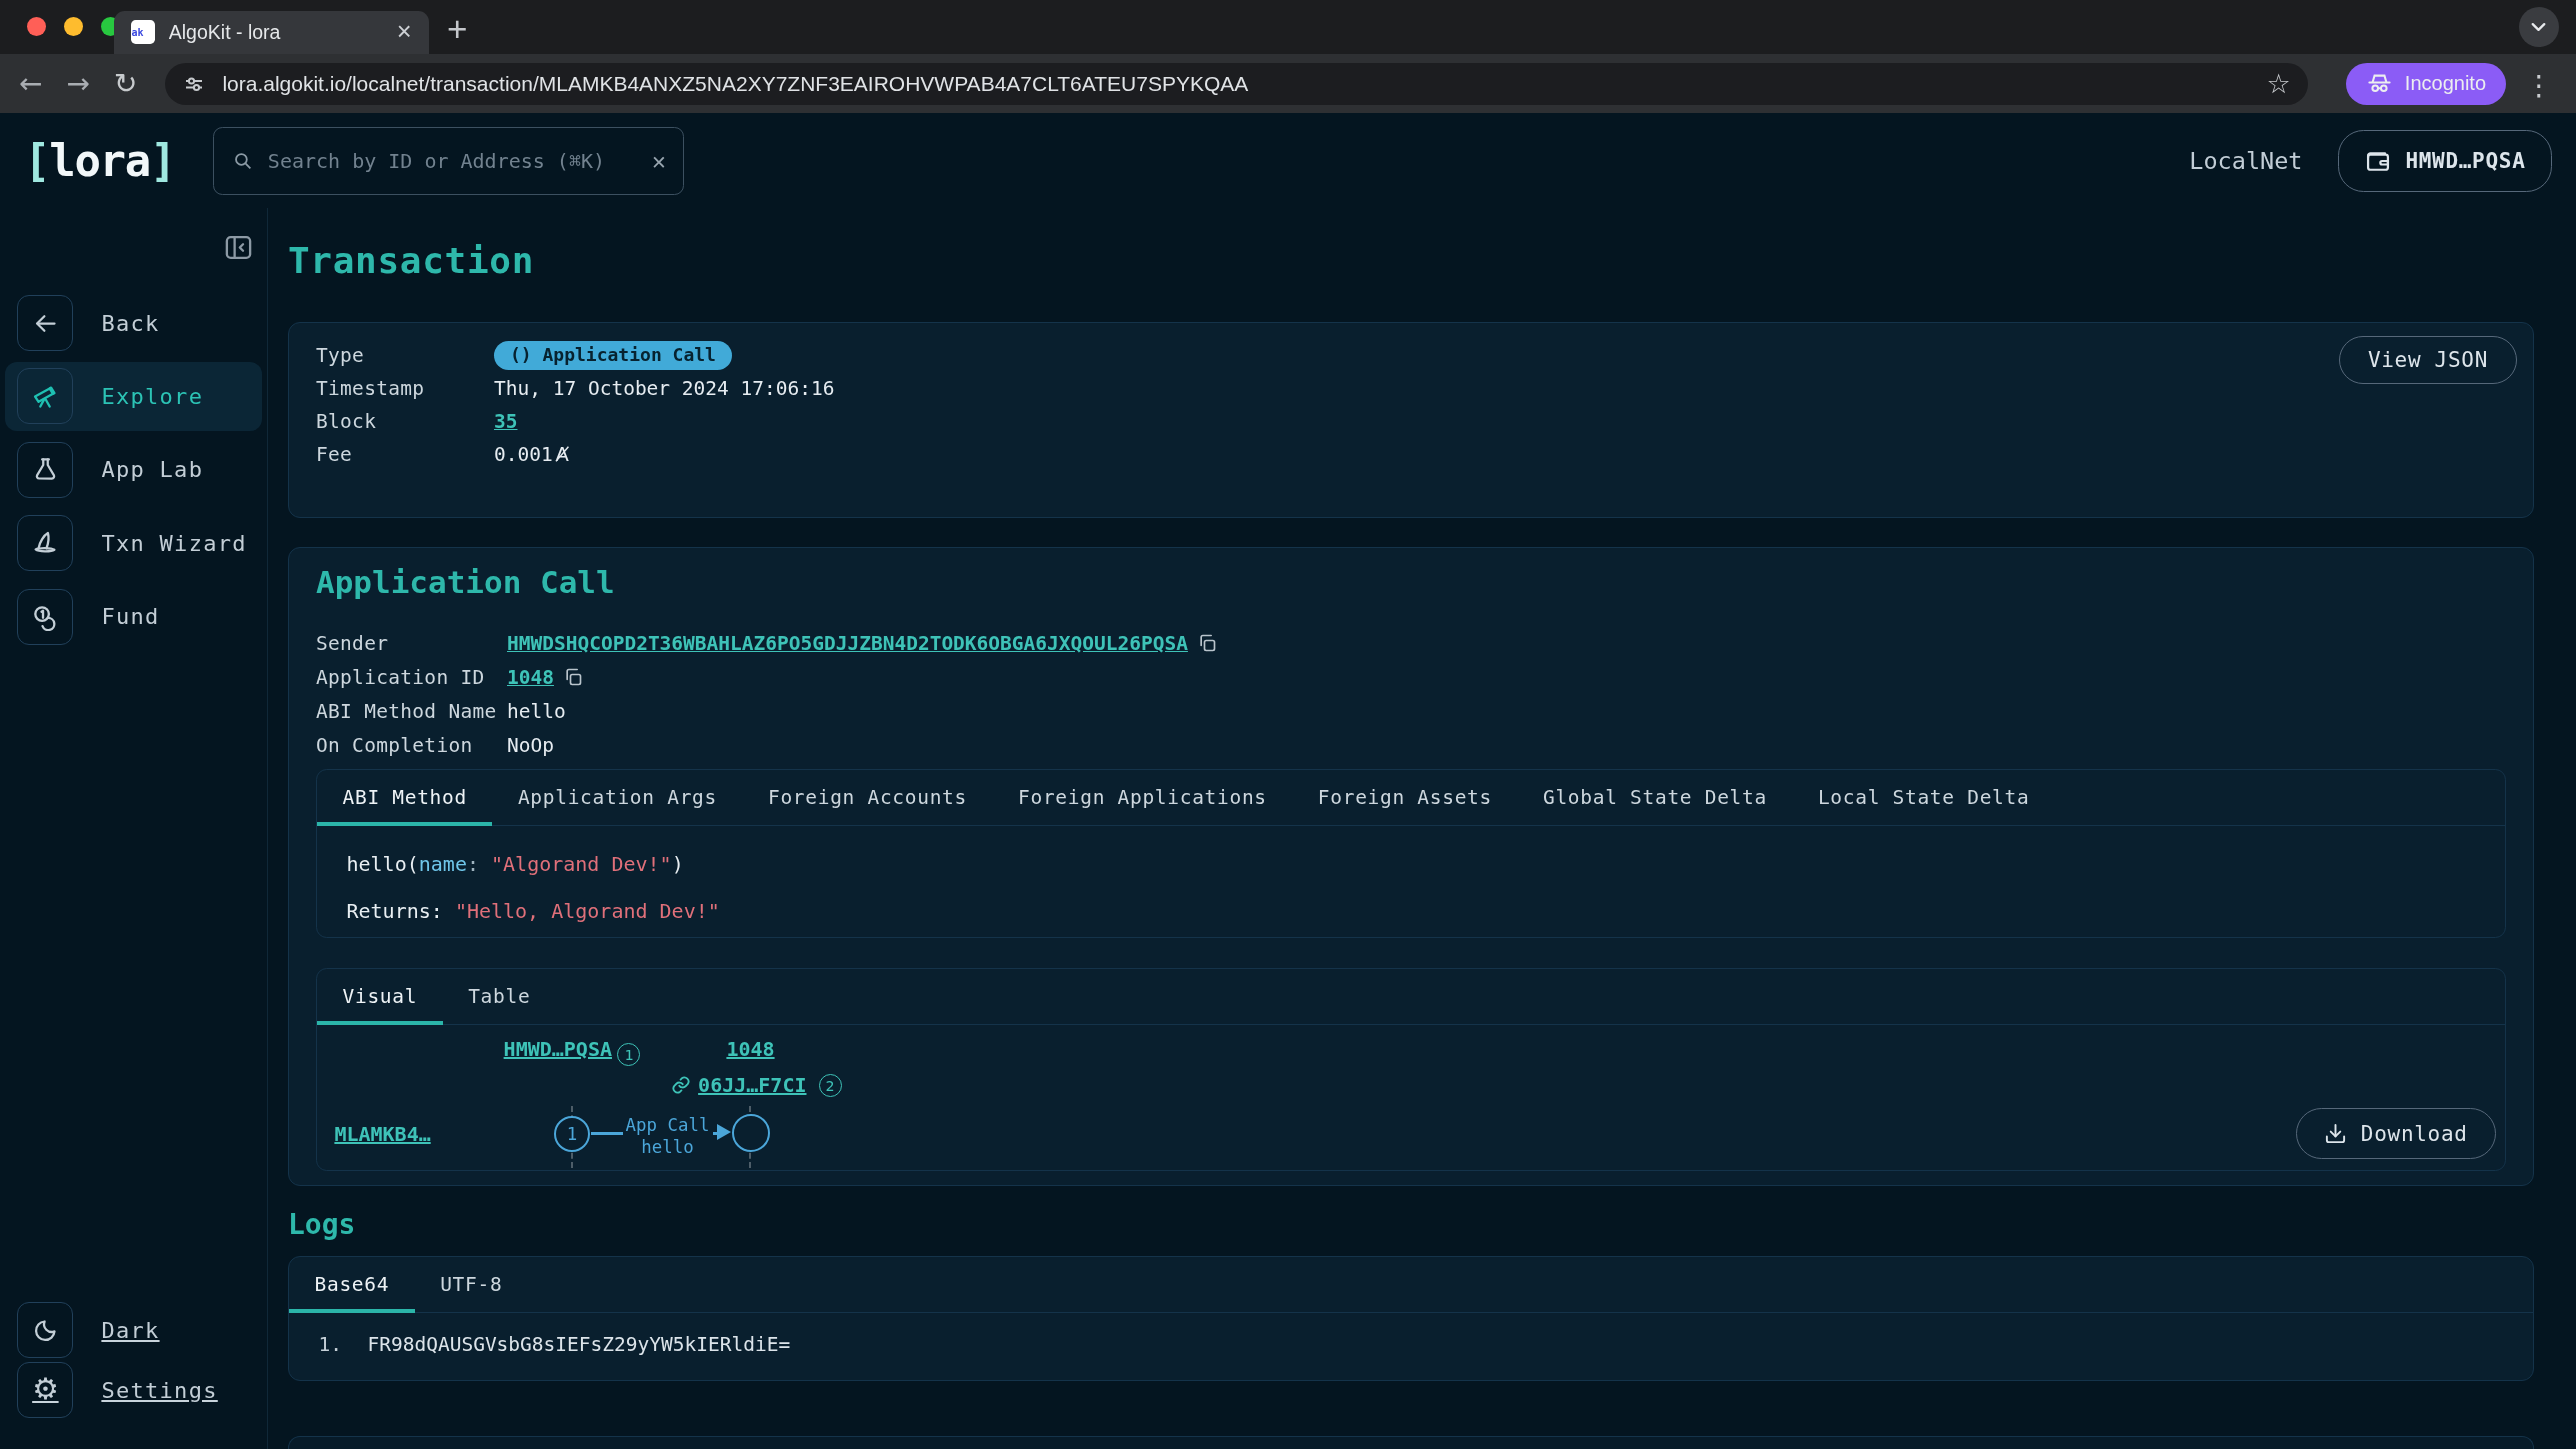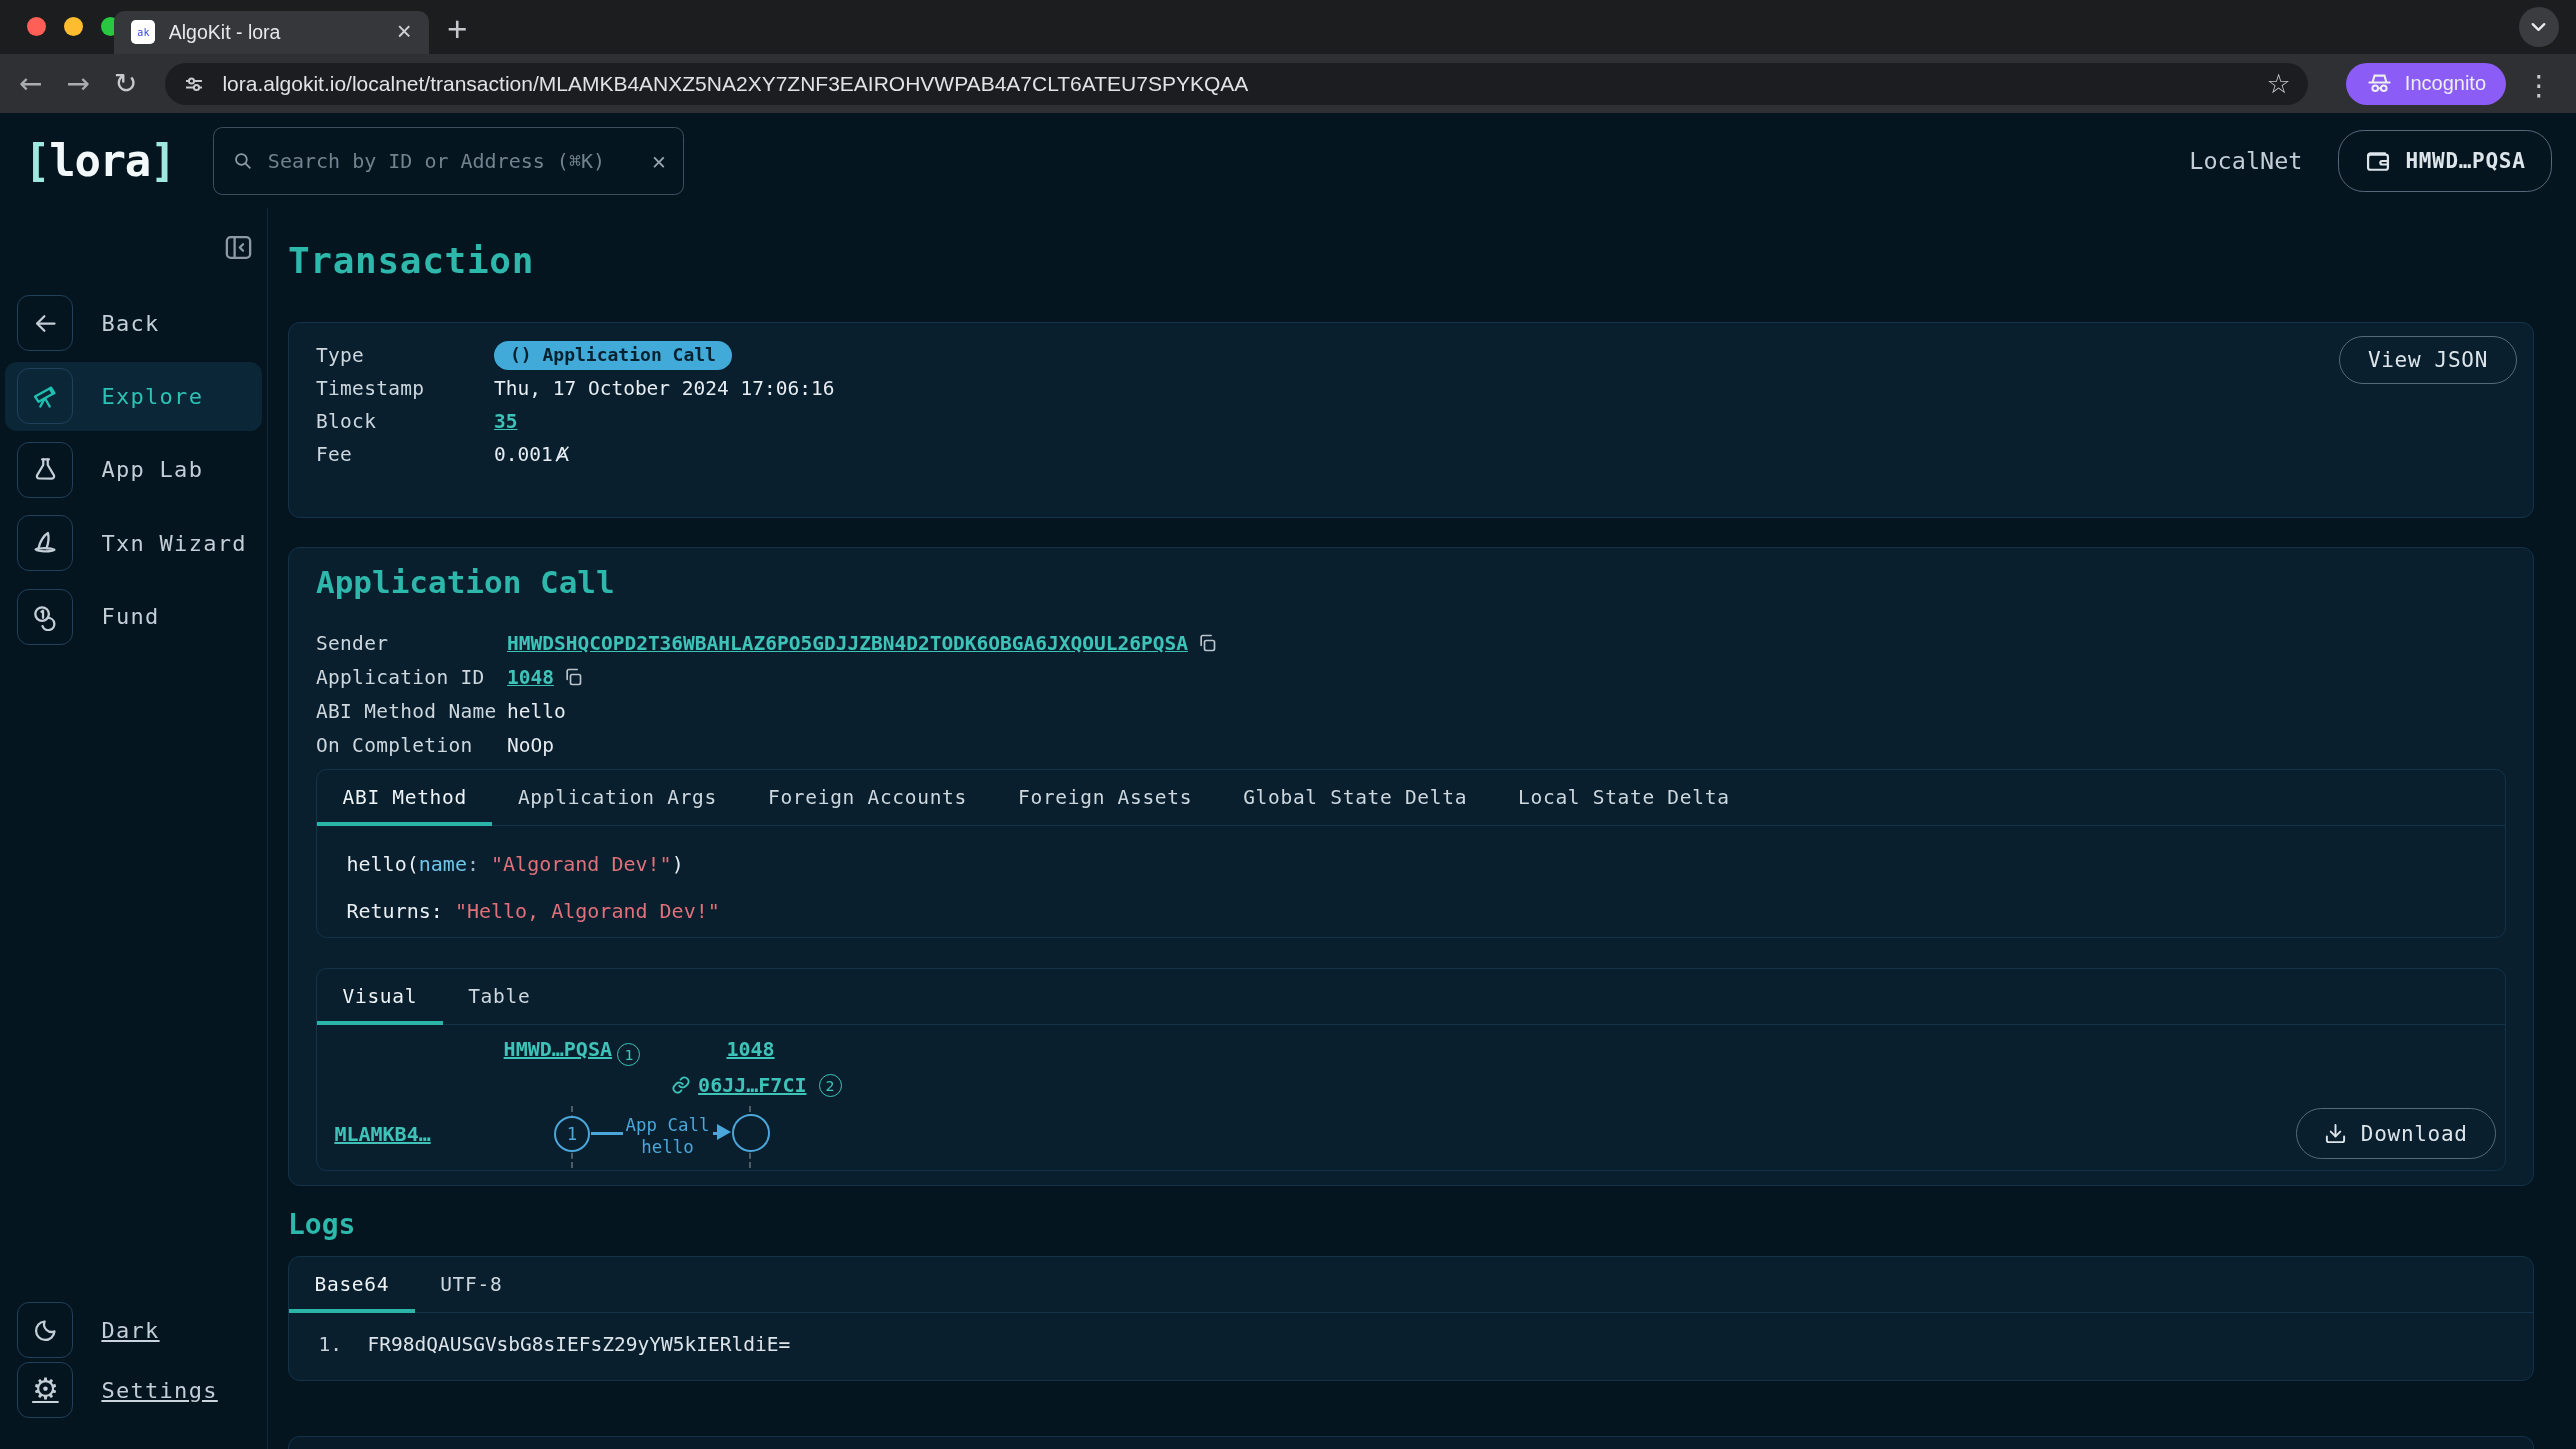--- a/index.html
+++ b/index.html
@@ -7,21 +7,21 @@
     font-family:"DejaVu Sans Mono","Liberation Mono",monospace; }
 
   
   .tabstrip { position:absolute; top:0; left:0; right:0; height:54px; background:#1c1d1f; }
   .traffic { position:absolute; left:27px; top:17.4px; display:flex; gap:18px; }
   .traffic span { width:19px; height:19px; border-radius:50%; }
   .t-red{background:#ff5f57;} .t-yellow{background:#febc2e;} .t-green{background:#28c840;}
   .tab { position:absolute; left:114px; top:10.7px; width:315px; height:43px; background:#35373b;
     border-radius:10.7px 10.7px 0 0; display:flex; align-items:center; padding:0 17.4px; gap:13.4px; }
   .favicon { width:24px; height:24px; background:#ffffff; border-radius:4.7px; color:#3b49df;
-    font-size:10px; font-weight:normal; display:flex; align-items:center; justify-content:center; flex:0 0 auto;}
+    font-size:10px; font-weight:bold; display:flex; align-items:center; justify-content:flex-start; flex:0 0 auto;}
   .tab-title { flex:1; color:#e6e8ea; font-size:19.5px; font-family:"Liberation Sans",sans-serif; white-space:nowrap; overflow:hidden;}
   .tab-close { color:#cdd0d4; font-size:25.5px; line-height:1; font-family:"Liberation Sans",sans-serif;}
   .newtab { position:absolute; left:447px; top:9.4px; color:#c4c7cb; font-size:35px; font-weight:200;
     font-family:"Liberation Sans",sans-serif; }
   .tab-chevron { position:absolute; right:17.4px; top:6.7px; width:40px; height:40px; border-radius:50%;
     background:#3a3c40; color:#e8eaed; display:flex; align-items:center; justify-content:center; }
 
   .toolbar { position:absolute; top:54px; left:0; right:0; height:59px; background:#2e3033;
     display:flex; align-items:center; }
   .nav-ic { font-size:28px; color:#a9adb2; font-family:"DejaVu Sans",sans-serif; }
@@ -350,20 +350,21 @@
           <span class="lbl">On Completion</span>
           <span class="val">NoOp</span>
         </div>
       </div>
 
       <div class="subcard subcard1">
         <div class="dtabs">
           <span class="dtab active">ABI Method</span>
           <span class="dtab">Application Args</span>
           <span class="dtab">Foreign Accounts</span>
+          <span class="dtab">Foreign Applications</span>
           <span class="dtab">Foreign Assets</span>
           <span class="dtab">Global State Delta</span>
           <span class="dtab">Local State Delta</span>
         </div>
         <div class="abi-body">
           <div><span>hello</span><span>(</span><span class="tok-param">name</span><span class="tok-sep">: </span><span class="tok-str">"Algorand Dev!"</span><span>)</span></div>
           <div class="abi-line2"><span>Returns:</span> <span class="tok-str">"Hello, Algorand Dev!"</span></div>
         </div>
       </div>
 

